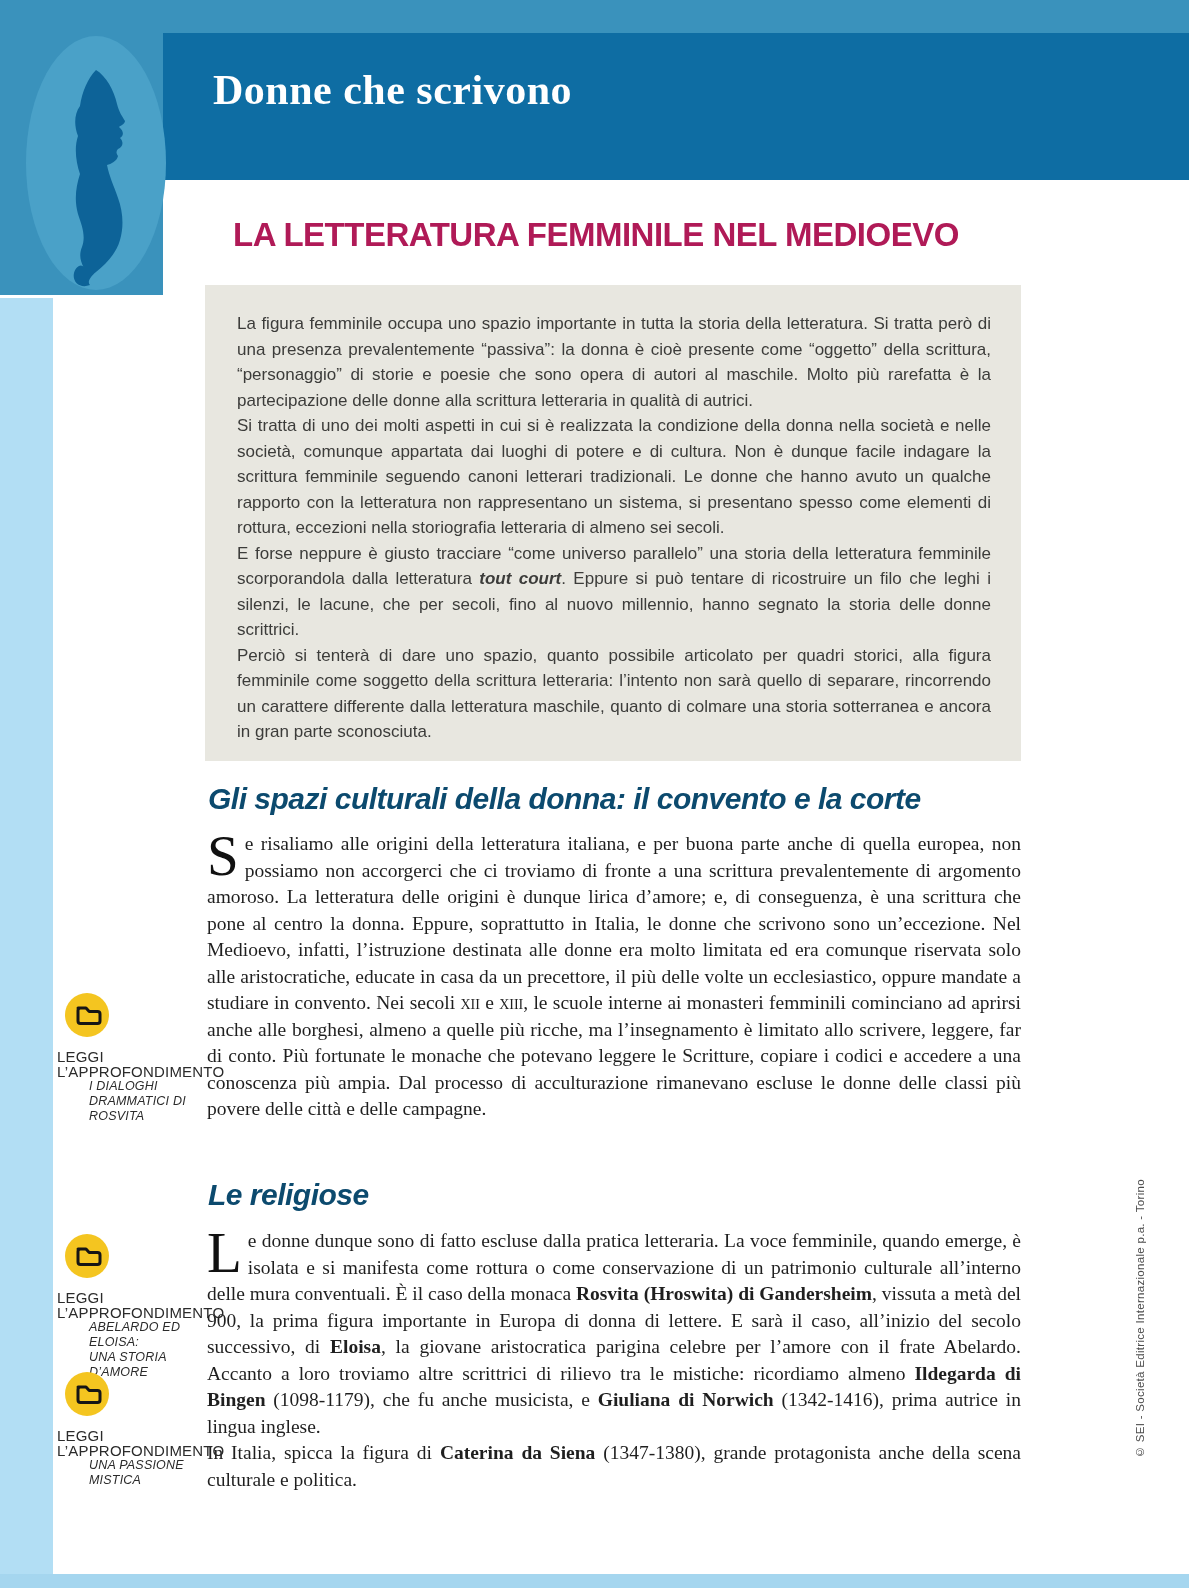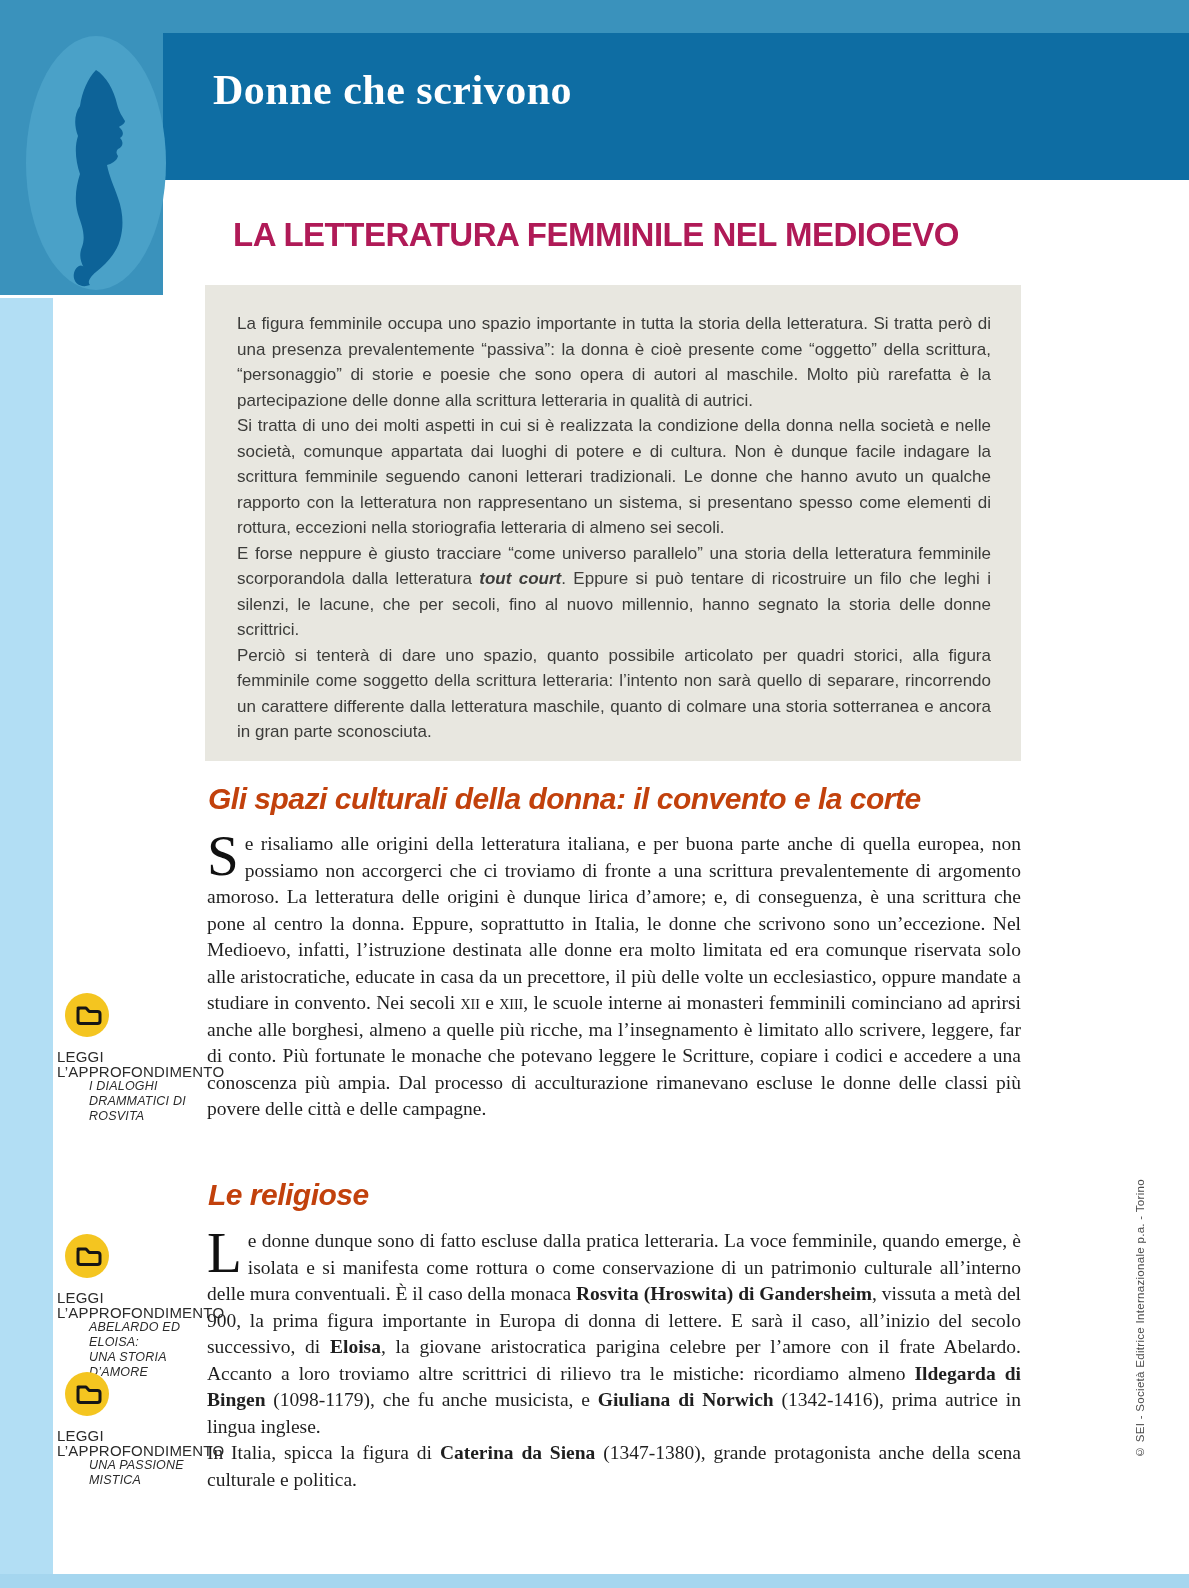--- a/index.html
+++ b/index.html
@@ -30,21 +30,21 @@
   }
   .intro-box{
     position:absolute;left:205px;top:285px;width:816px;
     background:#e8e7e0;box-sizing:border-box;
     padding:26px 30px 16px 32px;
     color:#3c3c3a;font-size:17px;line-height:25.5px;text-align:justify;
   }
   .intro-box p{margin:0;}
   .section-heading{
     position:absolute;left:208px;width:820px;
-    color:#c2410c;font-weight:bold;font-style:italic;
+    color:#0c4a6e;font-weight:bold;font-style:italic;
     font-size:30px;letter-spacing:-0.5px;
   }
   .h1{top:782px;}
   .h2{top:1178px;}
   .body-text{
     position:absolute;left:207px;width:814px;
     font-family:"Liberation Serif",serif;
     color:#1f1f1f;font-size:19.5px;line-height:26.5px;text-align:justify;
   }
   .b1{top:831px;}

